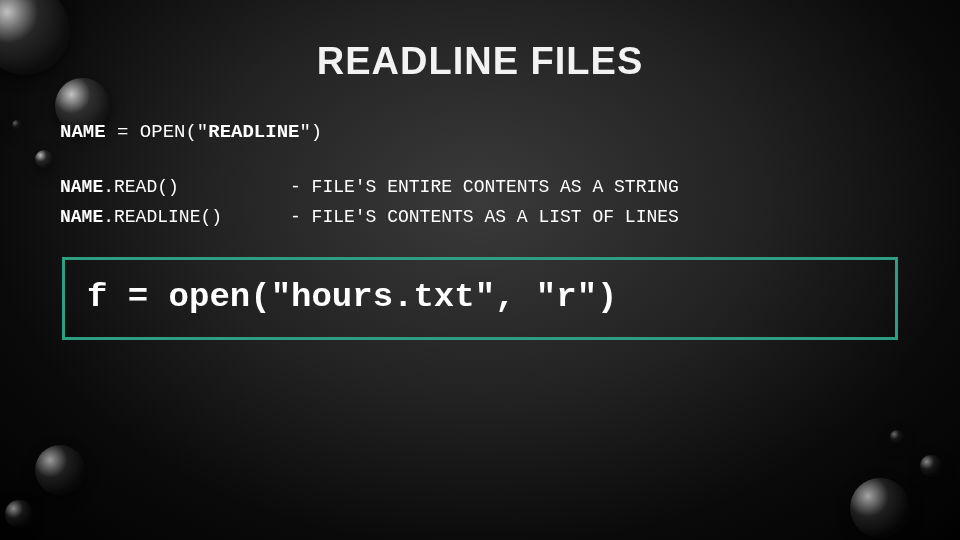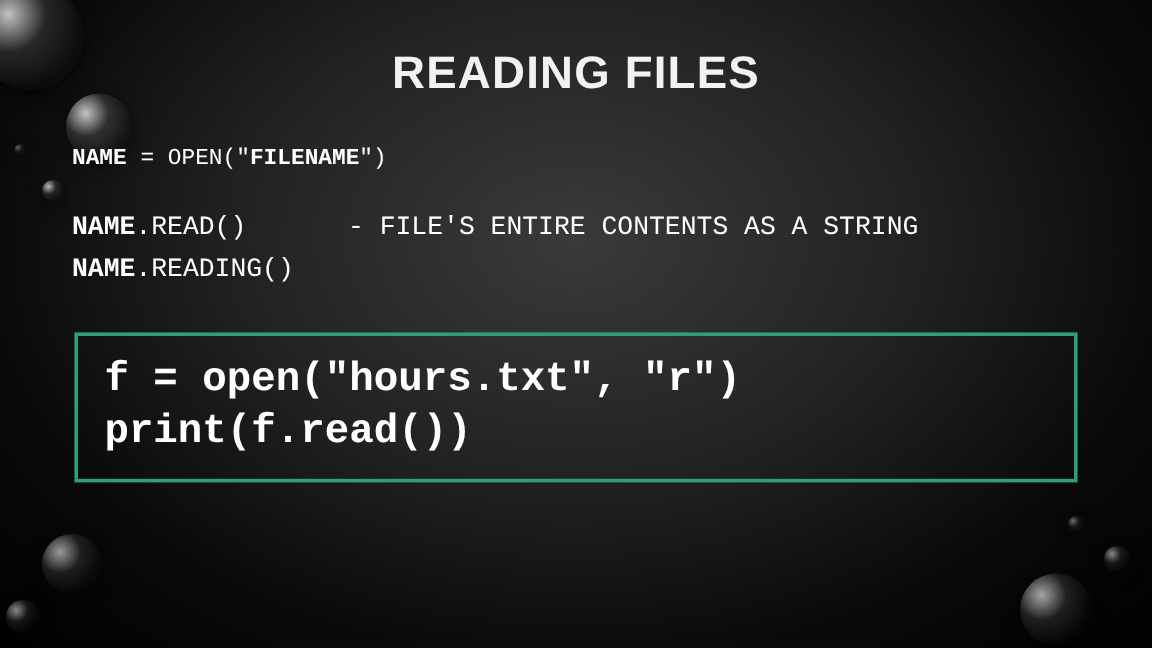--- a/index.html
+++ b/index.html
@@ -53,22 +53,22 @@
     font-size: 19px;
     color: #fff;
     margin-bottom: 34px;
   }
   .syntax-line .bold, .methods .bold { font-family: Liberation Mono, monospace; font-weight: 700; }
 
   .methods {
     display: grid;
     grid-template-columns: 230px 1fr;
     row-gap: 10px;
-    font-size: 22px;
-    margin-bottom: 40px;
+    font-size: 18px;
+    margin-bottom: 30px;
   }
   .methods .left { white-space: nowrap; }
   .methods .right { white-space: nowrap; font-family: Liberation Mono, monospace; }
 
   .codebox {
     border: 3px solid #2e9e80;
     padding: 16px 22px 18px 22px;
     margin: 0 2px;
   }
   .codebox .codeline {
@@ -88,36 +88,36 @@
 <div class="bubble b3"></div>
 <div class="bubble b4"></div>
 <div class="bubble b5"></div>
 <div class="bubble b6"></div>
 <div class="bubble b7"></div>
 <div class="bubble b8"></div>
 <div class="bubble b9"></div>
 
 <div class="slide">
 
-  <h1 class="title">READING FILES</h1>
+  <h1 class="title">READLINE FILES</h1>
 
   <div class="syntax-line mono">
-    <span class="bold">NAME</span><span> = </span><span>OPEN("</span><span class="bold">FILENAME</span><span>")</span>
+    <span class="bold">NAME</span><span> = </span><span>OPEN("</span><span class="bold">READLINE</span><span>")</span>
   </div>
 
   <div class="methods mono">
     <div class="left">
       <span class="bold">NAME</span><span>.READ()</span>
     </div>
     <div class="right">- FILE'S ENTIRE CONTENTS AS A STRING</div>
 
     <div class="left">
-      <span class="bold">NAME</span><span>.READING()</span>
+      <span class="bold">NAME</span><span>.READLINE()</span>
     </div>
 
+    <div class="right">- FILE'S CONTENTS AS A LIST OF LINES</div>
   </div>
 
   <div class="codebox">
     <div class="codeline">f = open("hours.txt", "r")</div>
-    <div class="codeline">print(f.read())</div>
   </div>
 
 </div>
 
 </body></html>

